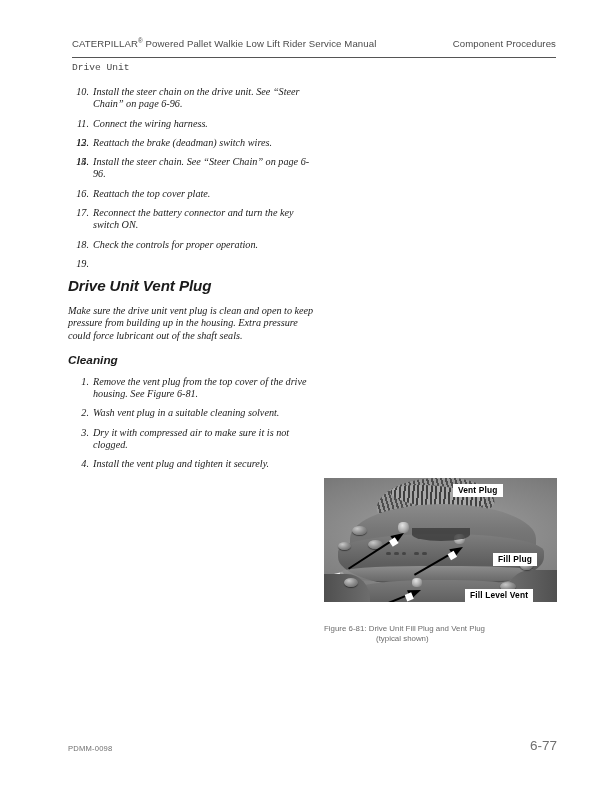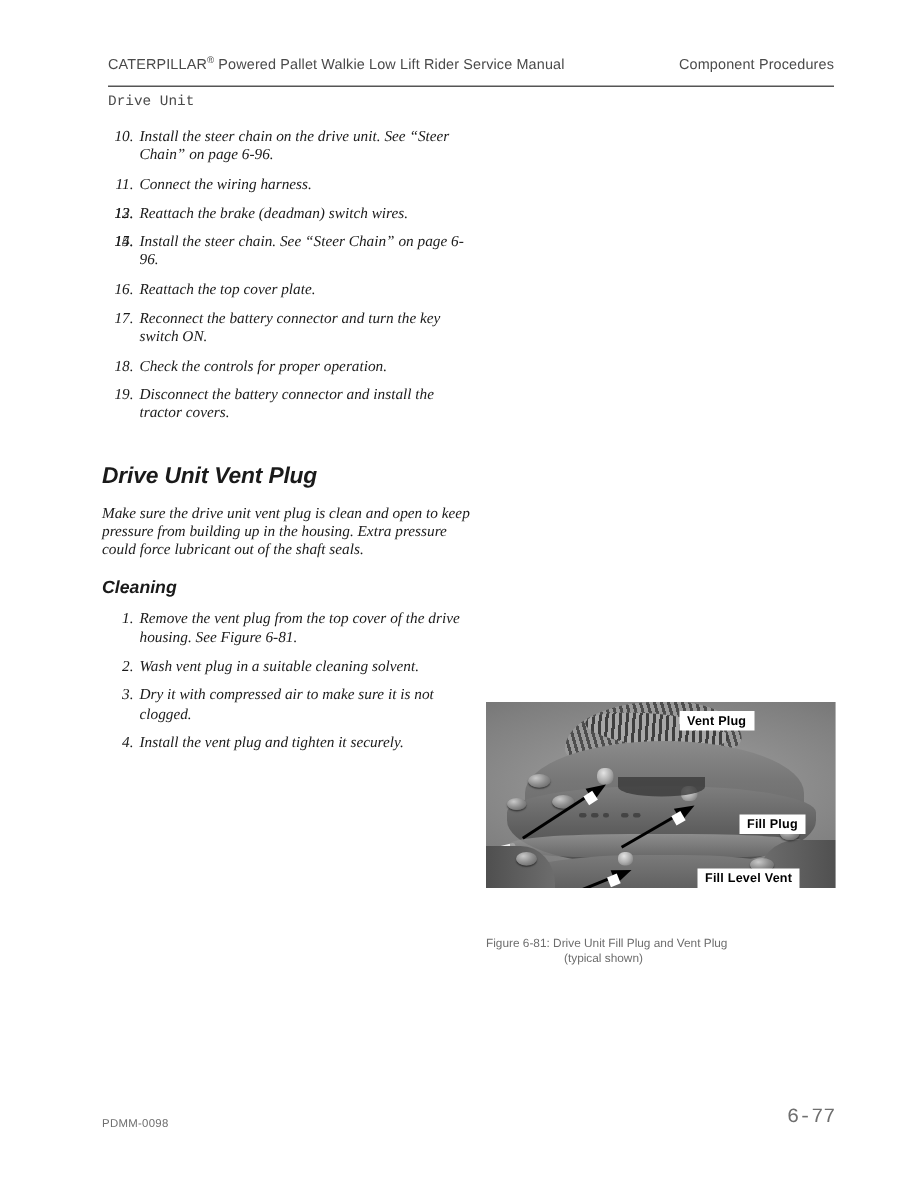--- a/index.html
+++ b/index.html
@@ -119,21 +119,21 @@
   }
 
   .gap-lg { height: 19px; }
   .gap-md { height: 11px; }
   .gap-sm { height: 9px; }
 
   
   .figure {
     position: absolute;
     left: 324px;
-    top: 468px;
+    top: 478px;
     width: 233px;
     height: 124px;
   }
   .photo {
     position: absolute;
     inset: 0;
     overflow: hidden;
     background: #8e8e8e;
   }
   
@@ -299,21 +299,21 @@
     top: 744px;
     font-family: "Liberation Sans", sans-serif;
     font-size: 7.6px;
     letter-spacing: 0.2px;
     color: #6f6f6f;
   }
   .footer-right {
     position: absolute;
     right: 55px;
     top: 738px;
-    font-family: Liberation Mono, monospace;
+    font-family: Liberation Sans, sans-serif;
     font-size: 13.5px;
     color: #6f6f6f;
   }
 </style>
 </head>
 <body>
 
 <div class="page">
 
   <div class="header">
@@ -328,21 +328,21 @@
     <ol class="proc">
       <li><span class="num">10.</span><span>Install the steer chain on the drive unit. See “Steer Chain” on page 6-96.</span></li>
       <li><span class="num">11.</span><span>Connect the wiring harness.</span></li>
       <li><span class="num">12.</span></li>
       <li><span class="num">13.</span><span>Reattach the brake (deadman) switch wires.</span></li>
       <li><span class="num">14.</span></li>
       <li><span class="num">15.</span><span>Install the steer chain. See “Steer Chain” on page 6-96.</span></li>
       <li><span class="num">16.</span><span>Reattach the top cover plate.</span></li>
       <li><span class="num">17.</span><span>Reconnect the battery connector and turn the key switch ON.</span></li>
       <li><span class="num">18.</span><span>Check the controls for proper operation.</span></li>
-      <li><span class="num">19.</span><span>Disconnect the battery connector and install the tractor covers.</span></li>
+      <li><span class="num">19.</span></li>
     </ol>
 
     <div class="gap-lg"></div>
 
     <h1 class="sec">Drive Unit Vent Plug</h1>
 
     <div class="gap-md"></div>
 
     <p class="body">Make sure the drive unit vent plug is clean and open to keep pressure from building up in the housing. Extra pressure could force lubricant out of the shaft seals.</p>
 

